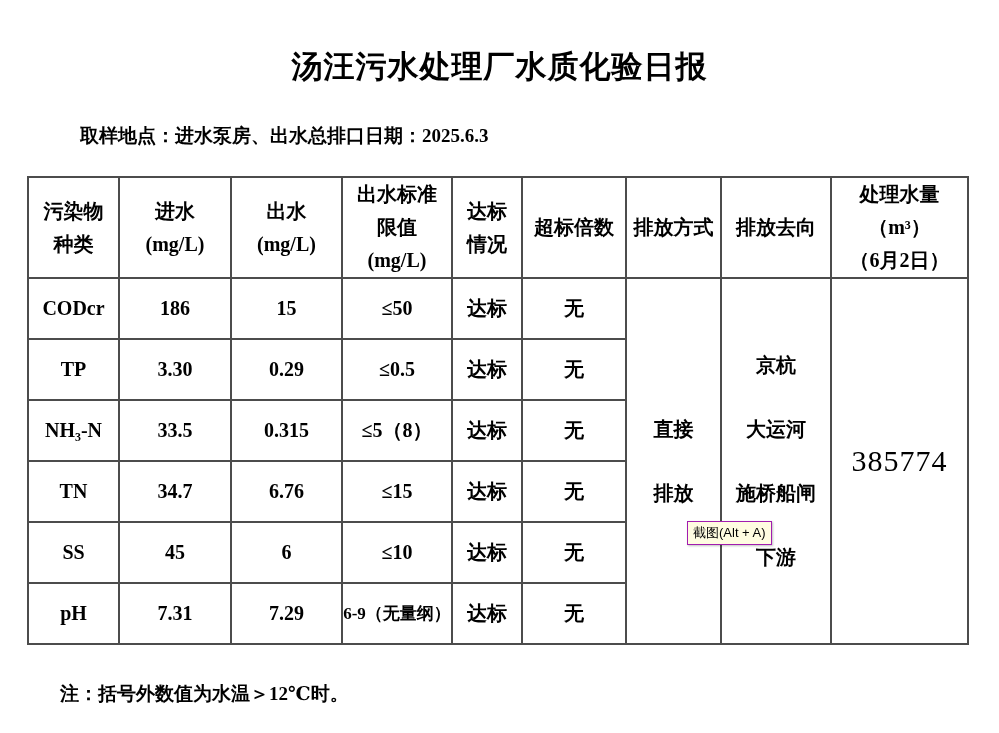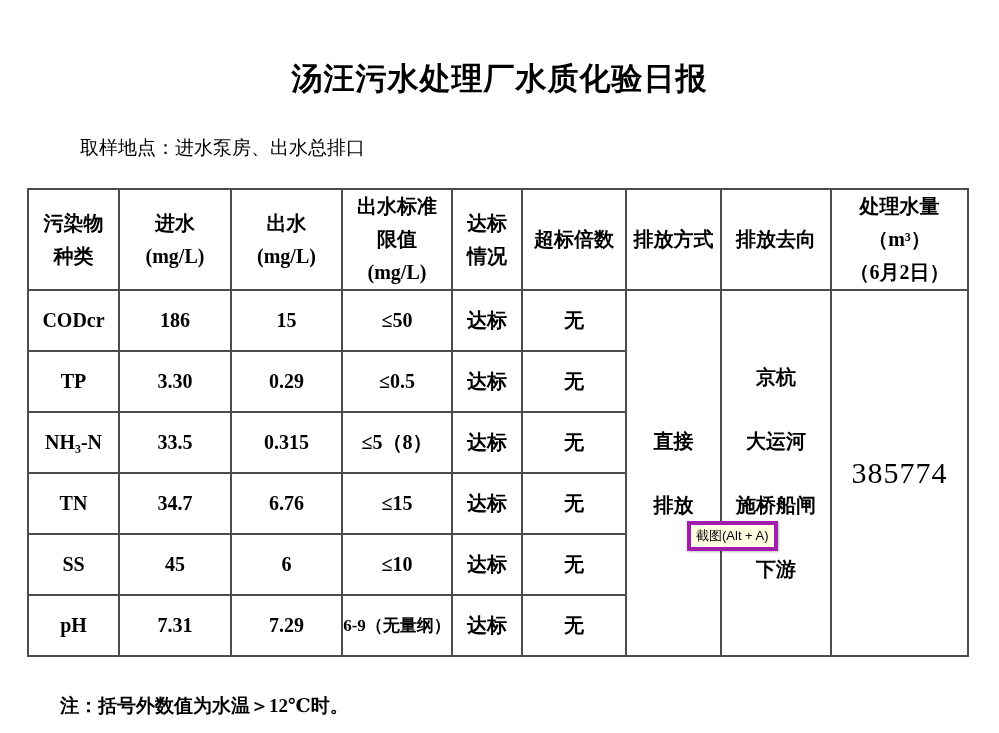--- a/index.html
+++ b/index.html
@@ -3,29 +3,29 @@
 <meta charset="utf-8">
 <style>
   html,body{margin:0;padding:0;}
   body{
     width:999px;height:733px;
     background:#ffffff;color:#000;
     font-family:"Liberation Serif","DejaVu Serif",serif;
     position:relative;overflow:hidden;
   }
   .page-title{
-    margin:16px;padding-top:44px;
+    margin:4px;padding-top:44px;
     text-align:center;
     font-size:31px;line-height:38px;
     font-weight:bold;letter-spacing:1px;
   }
   .meta-row{
     display:flex;align-items:baseline;
     margin:38px 50px 0 80px;
-    font-size:19px;font-weight:normal;line-height:24px;
+    font-size:19px;font-weight:bold;line-height:24px;
   }
   table.report{
     border-collapse:collapse;table-layout:fixed;
     margin:28px 0 0 27px;
     width:940px;
     border:2px solid #1a1a1a;
   }
   .report th,.report td{
     border:2px solid #4c4c4c;
     text-align:center;vertical-align:middle;
@@ -45,36 +45,37 @@
     letter-spacing:1px;
   }
   .footnote{
     margin:36px 0 16px 60px;
     font-size:19px;font-weight:bold;
   }
   .screenshot-tooltip{
     position:absolute;
     left:687px;top:521px;
     background:#fffce1;
-    border:4px solid #a21caf;
+    border:1px solid #a21caf;
     box-shadow:1px 1px 2px rgba(0,0,0,0.25);
     font-family:"Liberation Sans","DejaVu Sans",sans-serif;
     font-size:13px;line-height:18px;
     padding:2px 5px;
     white-space:nowrap;
     z-index:5;
   }
 </style>
 </head>
 <body>
 
 <h1 class="page-title">汤汪污水处理厂水质化验日报</h1>
 
 <div class="meta-row">
   <span>取样地点：进水泵房、出水总排口</span>
+  <span>日期：2025.6.3</span>
 </div>
 
 <table class="report">
   <colgroup>
     <col style="width:91px">
       <col style="width:112px">
       <col style="width:111px">
     <col style="width:110px">
       <col style="width:70px">
       <col style="width:104px">

